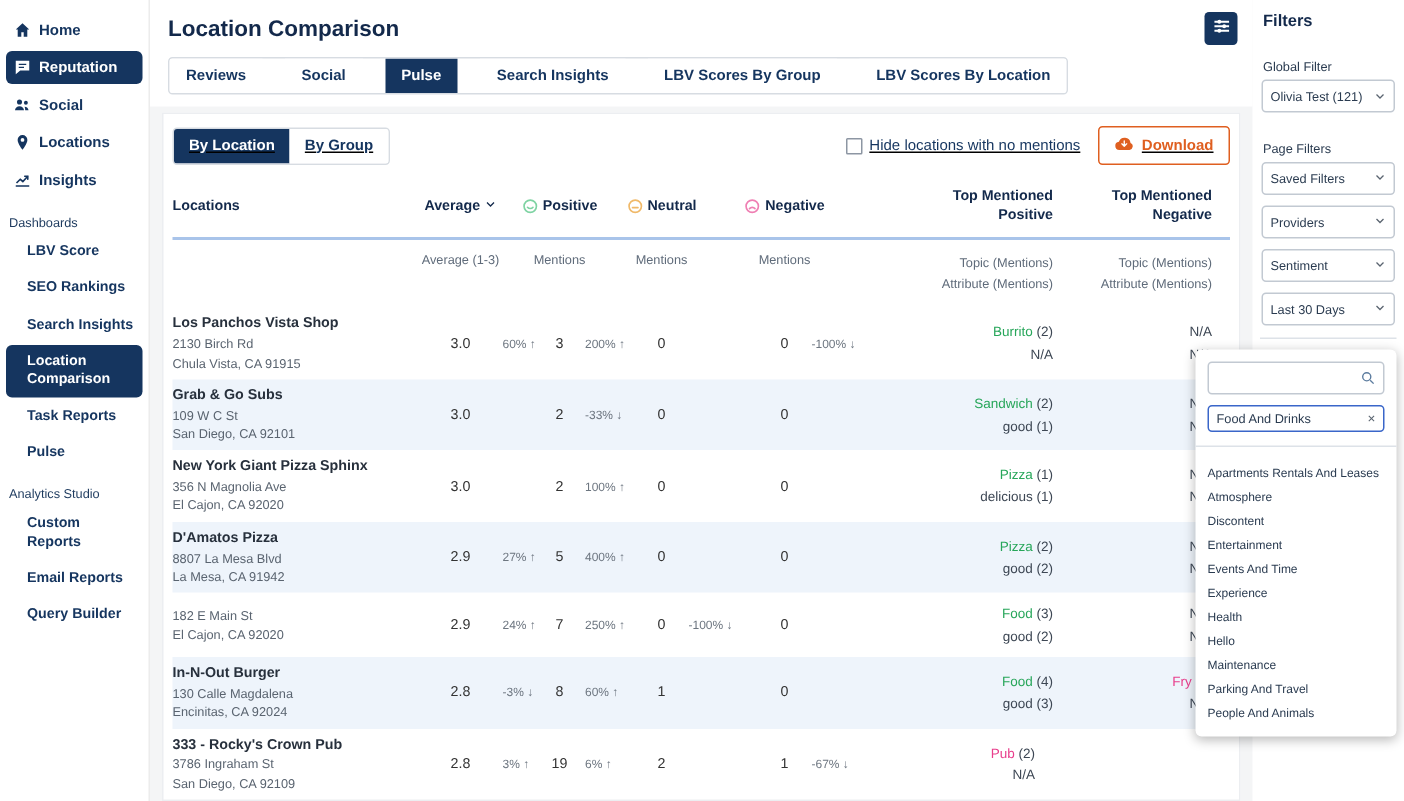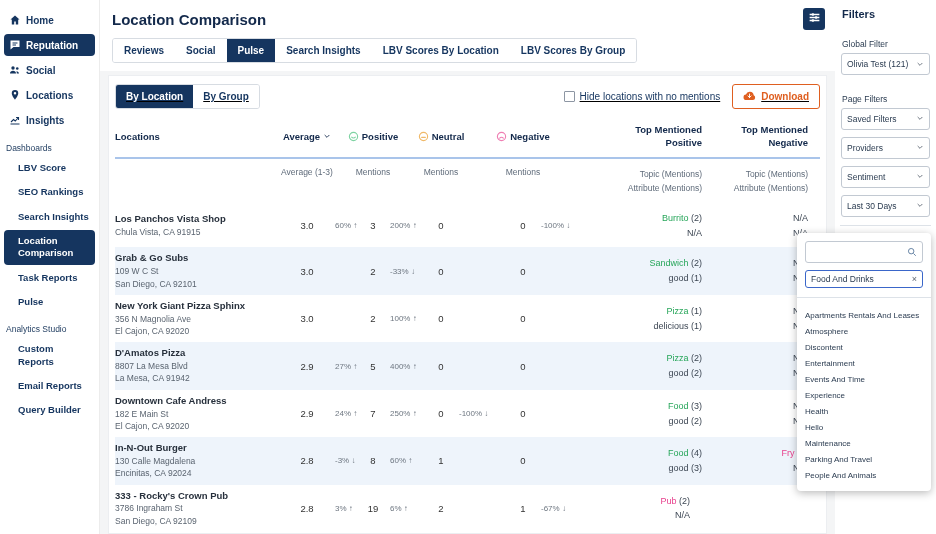--- a/index.html
+++ b/index.html
@@ -21,21 +21,21 @@
 
   
   .main{flex:1;min-width:0;display:flex;flex-direction:column;background:#f4f5f6;}
   .main-top{background:#fff;padding:8px 10px 8px 12px;}
   .title-row{display:flex;justify-content:space-between;align-items:center;}
   h1{margin:0;font-size:15px;color:#13294b;}
   .filters-toggle{width:22px;height:22px;border:none;border-radius:3px;background:#15355f;
     display:flex;align-items:center;justify-content:center;cursor:pointer;padding:0;}
   .filters-toggle svg{width:13px;height:13px;}
   .tabsbar{display:inline-flex;margin-top:8px;border:1px solid #d7dce2;border-radius:3px;
-    background:#fff;overflow:hidden;}
+    background:#fff;overflow:hidden;gap:15px;}
   .tab{padding:6px 11px;font-size:10px;font-weight:bold;color:#15355f;background:#fff;
     border:none;cursor:pointer;white-space:nowrap;}
   .tab.active{background:#15355f;color:#fff;}
 
   .card{flex:1;margin:4px 8px 0 8px;background:#fff;border:1px solid #eceef1;
     padding:6px;overflow:hidden;box-sizing:border-box;}
   .controls{display:flex;justify-content:space-between;align-items:center;margin:2px 0 10px;text-decoration:underline;}
   .toggle-group{display:inline-flex;border:1px solid #d7dce2;border-radius:3px;overflow:hidden;}
   .toggle-btn{padding:6px 10px;font-size:10px;font-weight:bold;color:#15355f;background:#fff;
     border:none;cursor:pointer;}
@@ -180,22 +180,22 @@
               <circle cx="9" cy="17.5" r="2.4" fill="#fff" stroke="none"></circle>
             </svg>
           </span>
         </button>
       </div>
       <div class="tabsbar" id="tabsbar">
           <button class="tab">Reviews</button>
           <button class="tab">Social</button>
           <button class="tab active">Pulse</button>
           <button class="tab">Search Insights</button>
+          <button class="tab">LBV Scores By Group</button>
           <button class="tab">LBV Scores By Location</button>
-          <button class="tab">LBV Scores By Group</button>
         </div>
     </div>
 
     <div class="card">
       <div class="controls">
         <div class="toggle-group" id="view-toggle">
             <button class="toggle-btn active">By Location</button>
             <button class="toggle-btn">By Group</button>
           </div>
         <div class="right-controls">
@@ -280,20 +280,21 @@
             </div>
             <div class="sc-right pad" style="font-size: 8.5px; color: rgb(95, 107, 122);">
               <div>Topic (Mentions)</div>
               <div>Attribute (Mentions)</div>
             </div>
           </div>
         <div id="tbody">
             <div class="trow">
               <div>
                 <div class="loc-name">Los Panchos Vista Shop</div>
+                <div class="loc-addr">2130 Birch Rd</div>
                 <div class="loc-addr">Chula Vista, CA 91915</div>
               </div>
               <div class="val">3.0</div>
               <div class="pct">60% ↑</div>
               <div class="val">3</div>
               <div class="pct">200% ↑</div>
               <div class="val">0</div>
               <div class="pct"></div>
               <div class="val">0</div>
               <div class="pct">-100% ↓</div>
@@ -370,21 +371,20 @@
                 <div><span class="topic-pos">Pizza</span> (2)</div>
                 <div>good (2)</div>
               </div>
               <div class="top-cell pad">
                 <div>N/A</div>
                 <div>N/A</div>
               </div>
             </div>
             <div class="trow">
               <div>
-                <div class="loc-name">Downtown Cafe Andress</div>
                 <div class="loc-addr">182 E Main St</div>
                 <div class="loc-addr">El Cajon, CA 92020</div>
               </div>
               <div class="val">2.9</div>
               <div class="pct">24% ↑</div>
               <div class="val">7</div>
               <div class="pct">250% ↑</div>
               <div class="val">0</div>
               <div class="pct">-100% ↓</div>
               <div class="val">0</div>

